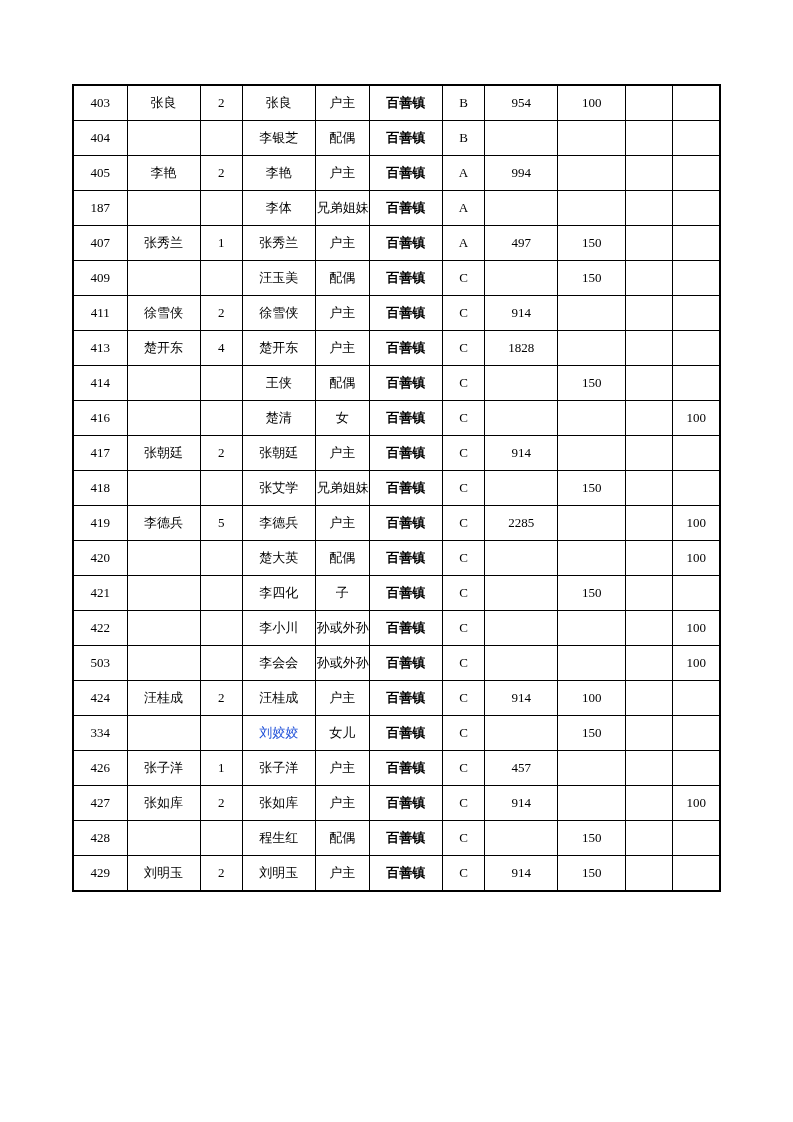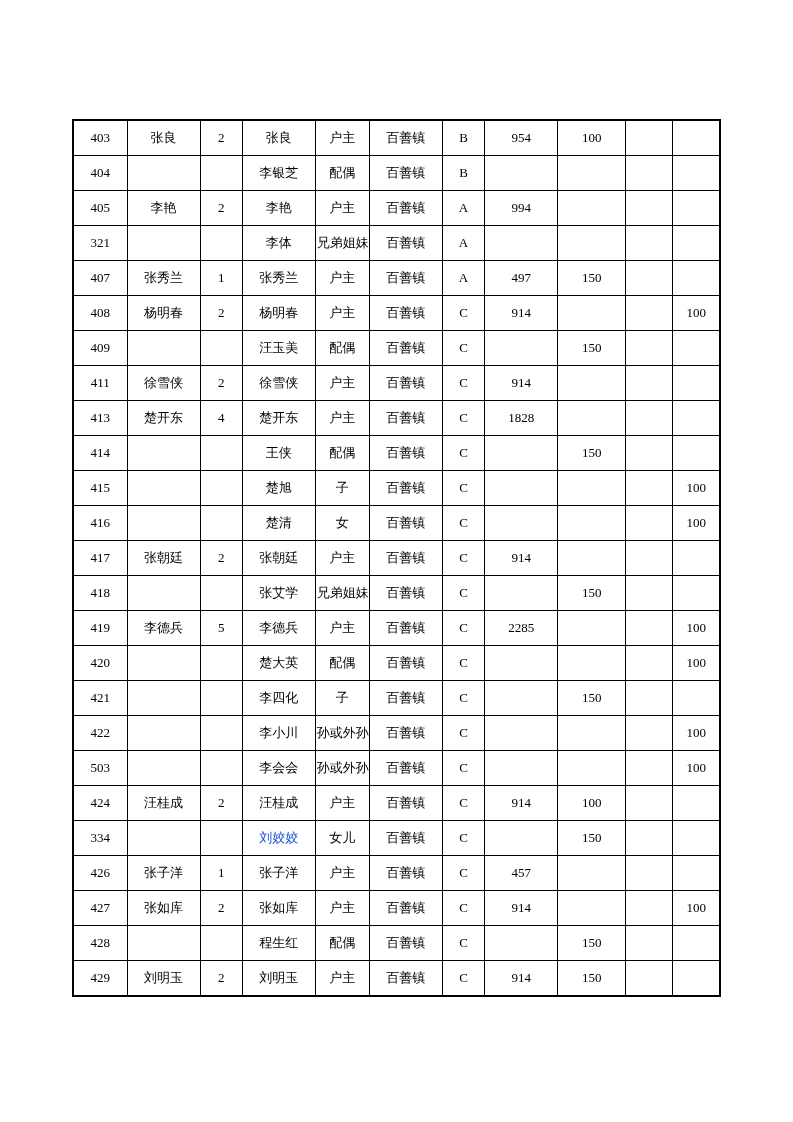--- a/index.html
+++ b/index.html
@@ -11,21 +11,21 @@
     width: 793px;
     height: 1122px;
     font-family: "Liberation Serif", "DejaVu Serif", serif;
     color: #000000;
   }
   .page {
     position: relative;
     width: 793px;
     height: 968px;
     box-sizing: border-box;
-    padding: 119px 72px 0 72px;
+    padding: 84px 72px 0 72px;
   }
   table.sheet {
     border-collapse: collapse;
     table-layout: fixed;
     width: 649px;
     border: 2px solid #000000;
   }
   table.sheet td {
     border: 1px solid #000000;
     height: 34px;
@@ -46,21 +46,21 @@
   col.c5 { width: 62px; }
   col.c6 { width: 36px; }
   col.c7 { width: 62px; }
   col.c8 { width: 58px; }
   col.c9 { width: 40px; }
   col.c10 { width: 40px; }
 
   td.num { font-size: 13px; }
   td.name { font-size: 13px; }
   td.rel { font-size: 12px; margin-left: 44px; }
-  td.town { font-size: 13px; }
+  td.town { font-size: 13px; font-weight: bold; }
   td.grade { font-size: 13px; }
   td.amount { font-size: 13px; }
   .red { color: #1d4ed8; }
 </style>
 </head>
 <body>
 
 <div class="page">
   <table class="sheet">
     <colgroup>
@@ -110,21 +110,21 @@
           <td class="name">李艳</td>
           <td class="rel">户主</td>
           <td class="town">百善镇</td>
           <td class="grade">A</td>
           <td class="amount">994</td>
           <td class="amount"></td>
           <td class="amount"></td>
           <td class="amount"></td>
         </tr>
         <tr>
-          <td class="num">321</td>
+          <td class="num">187</td>
           <td class="name"></td>
           <td class="num"></td>
           <td class="name">李体</td>
           <td class="rel">兄弟姐妹</td>
           <td class="town">百善镇</td>
           <td class="grade">A</td>
           <td class="amount"></td>
           <td class="amount"></td>
           <td class="amount"></td>
           <td class="amount"></td>
@@ -136,33 +136,20 @@
           <td class="name">张秀兰</td>
           <td class="rel">户主</td>
           <td class="town">百善镇</td>
           <td class="grade">A</td>
           <td class="amount">497</td>
           <td class="amount">150</td>
           <td class="amount"></td>
           <td class="amount"></td>
         </tr>
         <tr>
-          <td class="num">408</td>
-          <td class="name">杨明春</td>
-          <td class="num">2</td>
-          <td class="name">杨明春</td>
-          <td class="rel">户主</td>
-          <td class="town">百善镇</td>
-          <td class="grade">C</td>
-          <td class="amount">914</td>
-          <td class="amount"></td>
-          <td class="amount"></td>
-          <td class="amount">100</td>
-        </tr>
-        <tr>
           <td class="num">409</td>
           <td class="name"></td>
           <td class="num"></td>
           <td class="name">汪玉美</td>
           <td class="rel">配偶</td>
           <td class="town">百善镇</td>
           <td class="grade">C</td>
           <td class="amount"></td>
           <td class="amount">150</td>
           <td class="amount"></td>
@@ -199,33 +186,20 @@
           <td class="name"></td>
           <td class="num"></td>
           <td class="name">王侠</td>
           <td class="rel">配偶</td>
           <td class="town">百善镇</td>
           <td class="grade">C</td>
           <td class="amount"></td>
           <td class="amount">150</td>
           <td class="amount"></td>
           <td class="amount"></td>
-        </tr>
-        <tr>
-          <td class="num">415</td>
-          <td class="name"></td>
-          <td class="num"></td>
-          <td class="name">楚旭</td>
-          <td class="rel">子</td>
-          <td class="town">百善镇</td>
-          <td class="grade">C</td>
-          <td class="amount"></td>
-          <td class="amount"></td>
-          <td class="amount"></td>
-          <td class="amount">100</td>
         </tr>
         <tr>
           <td class="num">416</td>
           <td class="name"></td>
           <td class="num"></td>
           <td class="name">楚清</td>
           <td class="rel">女</td>
           <td class="town">百善镇</td>
           <td class="grade">C</td>
           <td class="amount"></td>

